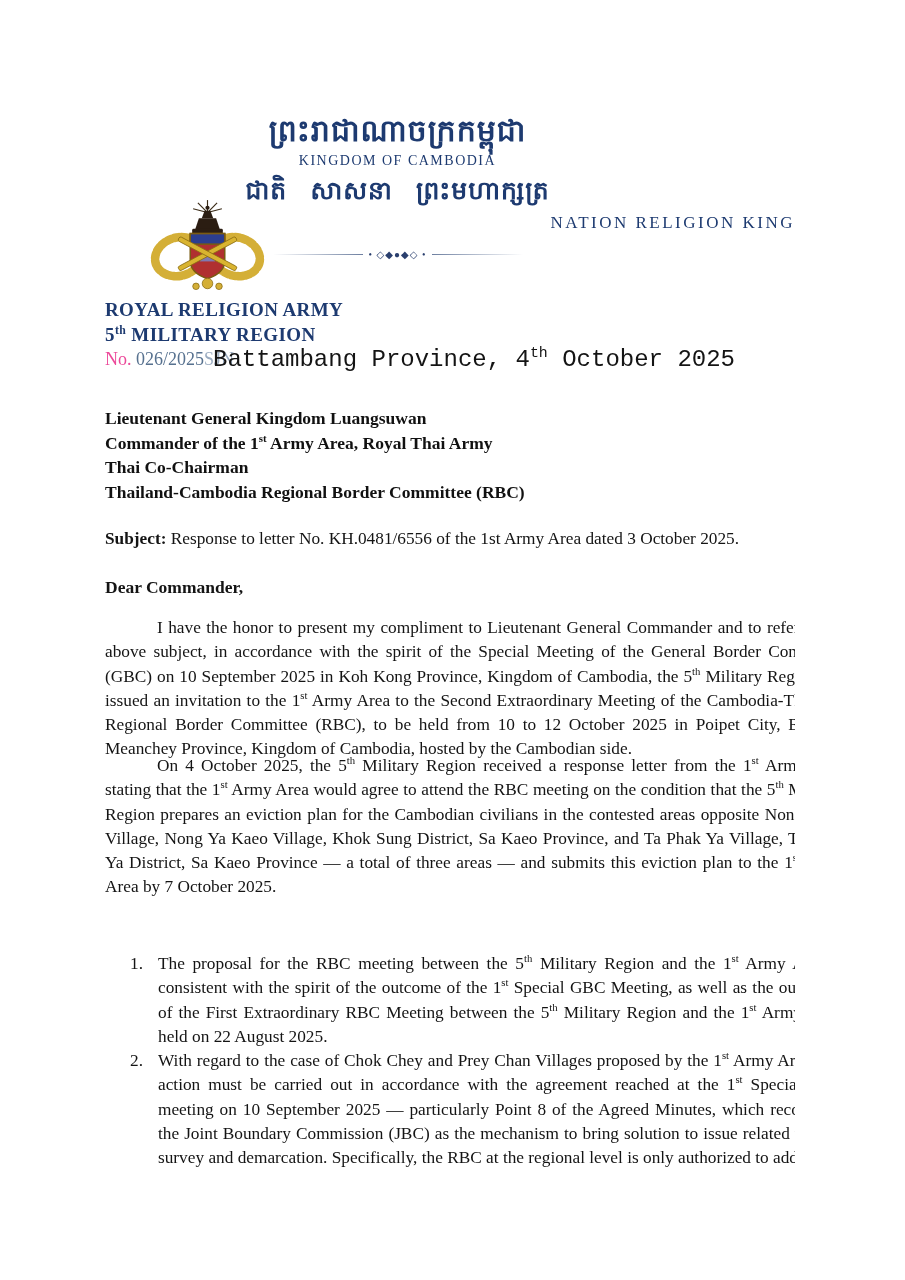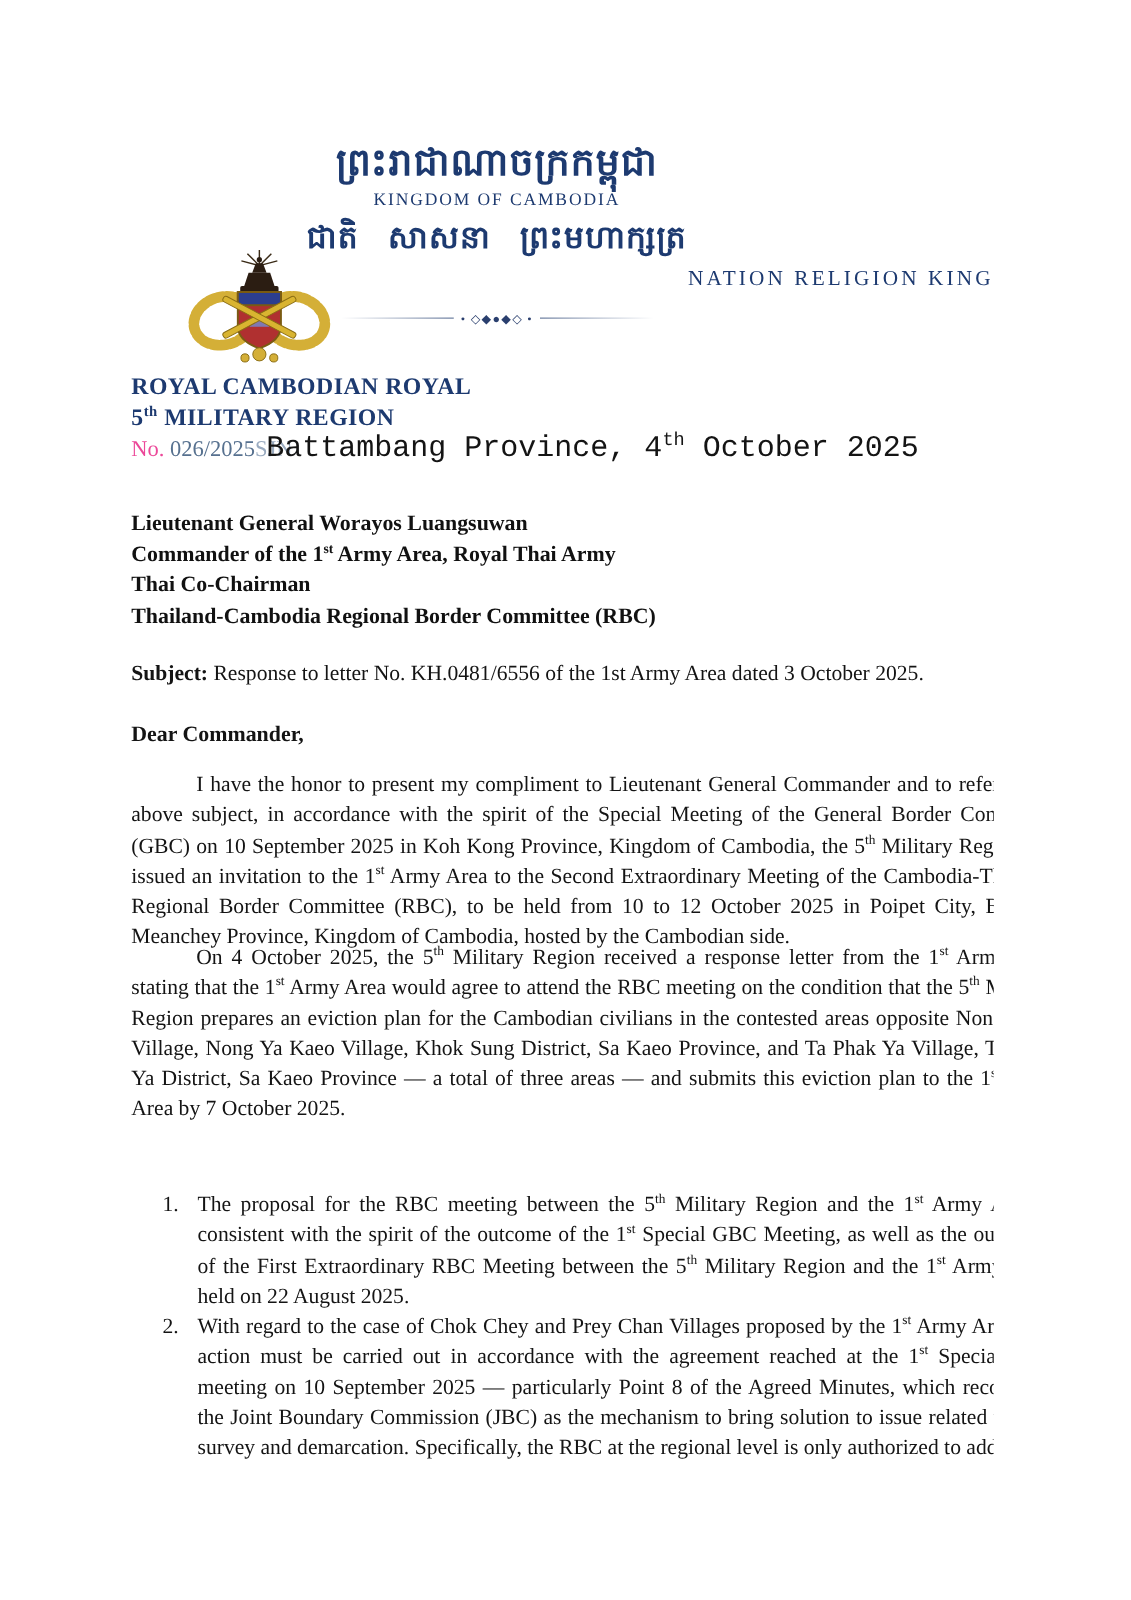--- a/index.html
+++ b/index.html
@@ -100,30 +100,30 @@
       <rect x="26" y="54.5" width="68" height="5" rx="2" transform="rotate(28 60 57)"></rect>
     </g>
 
     <g fill="#d4af37" stroke="#8a6d14" stroke-width="0.8">
       <circle cx="60" cy="88" r="5.5"></circle>
       <circle cx="48" cy="91" r="3.4"></circle>
       <circle cx="72" cy="91" r="3.4"></circle>
     </g>
   </svg>
 
-  <div class="army-name">ROYAL CAMBODIAN ROYAL</div>
+  <div class="army-name">ROYAL RELIGION ARMY</div>
   <div class="region-name">5<sup>th</sup> MILITARY REGION</div>
   <div class="ref-number">
     <span class="lbl">No.</span>
     <span class="val">026/2025</span><span class="sfx">SJN</span>
   </div>
   <div class="place-date">Battambang Province, 4<sup>th</sup> October 2025</div>
 
   <div class="recipient">
-    <div>Lieutenant General Worayos Luangsuwan</div>
+    <div>Lieutenant General Kingdom Luangsuwan</div>
     <div>Commander of the 1<sup>st</sup> Army Area, Royal Thai Army</div>
     <div>Thai Co-Chairman</div>
     <div>Thailand-Cambodia Regional Border Committee (RBC)</div>
   </div>
 
   <div class="subject-line">
     <span class="lbl">Subject:</span><span> Response to letter No. KH.0481/6556 of the 1st Army Area dated 3 October 2025.</span>
   </div>
 
   <div class="salutation">Dear Commander,</div>

